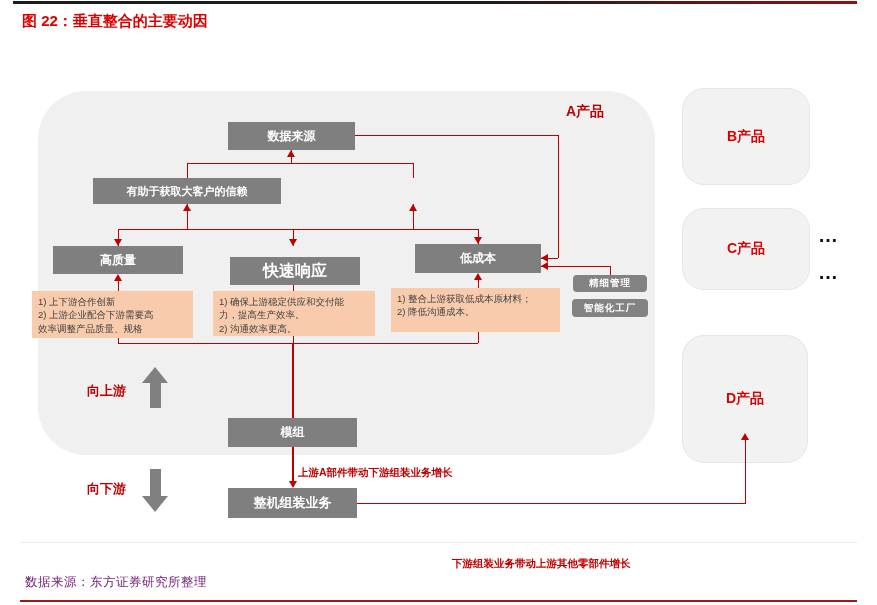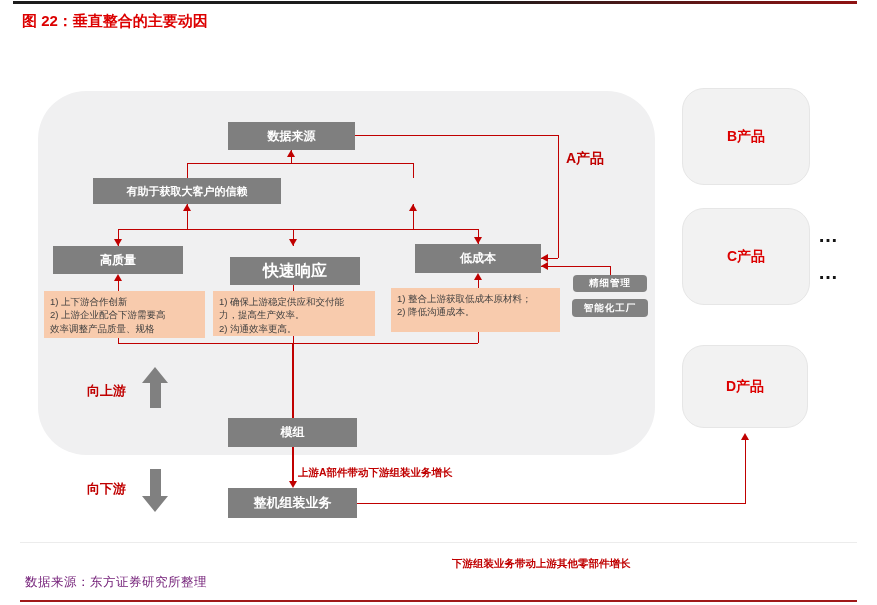--- a/index.html
+++ b/index.html
@@ -90,32 +90,32 @@
   <div class="tri tri-down" style="left:289px;top:239px;"></div>
   <div class="tri tri-down" style="left:474px;top:237px;"></div>
   <div class="tri tri-left" style="left:541px;top:254px;"></div>
   <div class="tri tri-left" style="left:541px;top:262px;"></div>
   <div class="tri tri-up" style="left:114px;top:274px;"></div>
   <div class="tri tri-up" style="left:289px;top:276px;"></div>
   <div class="tri tri-up" style="left:474px;top:273px;"></div>
   <div class="tri tri-down" style="left:289px;top:481px;"></div>
   <div class="tri tri-up" style="left:741px;top:433px;"></div>
 
-  <div class="redlabel" style="left:566px;top:103px;font-size:14px;margin-top:47px;">A产品</div>
+  <div class="redlabel" style="left:566px;top:103px;font-size:14px;">A产品</div>
 
   <div class="node" style="left:228px;top:122px;width:127px;height:28px;font-size:12px;">数据来源</div>
   <div class="node" style="left:93px;top:178px;width:188px;height:26px;font-size:11px;">有助于获取大客户的信赖</div>
   <div class="node" style="left:53px;top:246px;width:130px;height:28px;font-size:12px;">高质量</div>
   <div class="node" style="left:230px;top:257px;width:130px;height:28px;font-size:16px;">快速响应</div>
   <div class="node" style="left:415px;top:244px;width:126px;height:29px;font-size:12px;">低成本</div>
 
   <div class="minibox" style="left:573px;top:275px;width:74px;height:17px;font-family:Liberation Serif, serif;">精细管理</div>
   <div class="minibox" style="left:572px;top:299px;width:76px;height:18px;">智能化工厂</div>
 
-  <div class="note" style="left:44px;top:291px;width:161px;height:47px;">1) 上下游合作创新
+  <div class="note" style="left:32px;top:291px;width:161px;height:47px;">1) 上下游合作创新
 2) 上游企业配合下游需要高
 效率调整产品质量、规格</div>
   <div class="note" style="left:213px;top:291px;width:162px;height:45px;">1) 确保上游稳定供应和交付能
 力，提高生产效率。
 2) 沟通效率更高。</div>
   <div class="note" style="left:391px;top:288px;width:169px;height:44px;">1) 整合上游获取低成本原材料；
 2) 降低沟通成本。</div>
 
   <div class="redlabel" style="left:87px;top:382px;font-size:13px;">向上游</div>
   <div class="blockarrow" style="left:142px;top:367px;">
@@ -130,22 +130,22 @@
     <div class="ba-shaft" style="height:27px;"></div>
       <div class="ba-head-down"></div>
   </div>
 
   <div class="node" style="left:228px;top:488px;width:129px;height:30px;font-size:13px;">整机组装业务</div>
 
   <div class="redlabel" style="left:298px;top:466px;font-size:10.5px;">上游A部件带动下游组装业务增长</div>
   <div class="redlabel" style="left:452px;top:509px;font-size:10.5px;margin-top:48px;">下游组装业务带动上游其他零部件增长</div>
 
   <div class="prod" style="left:682px;top:88px;width:128px;height:97px;">B产品</div>
-  <div class="prod" style="left:682px;top:208px;width:128px;height:97px;">C产品</div>
-  <div class="prod" style="left:682px;top:335px;width:126px;height:83px;margin-top:10px;">D产品</div>
+  <div class="prod" style="left:682px;top:208px;width:128px;height:82px;">C产品</div>
+  <div class="prod" style="left:682px;top:335px;width:126px;height:128px;">D产品</div>
   <div class="dots" style="left:818px;top:224px;">…</div>
   <div class="dots" style="left:818px;top:261px;">…</div>
 
   <div class="faintrule"></div>
   <div class="source">数据来源：东方证券研究所整理</div>
   <div class="bottombar"></div>
 
 </div>
 
 </body></html>

